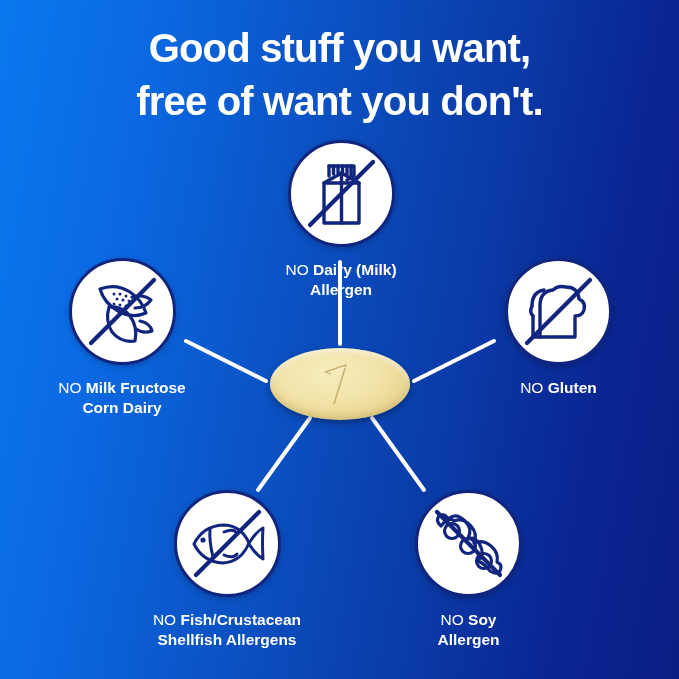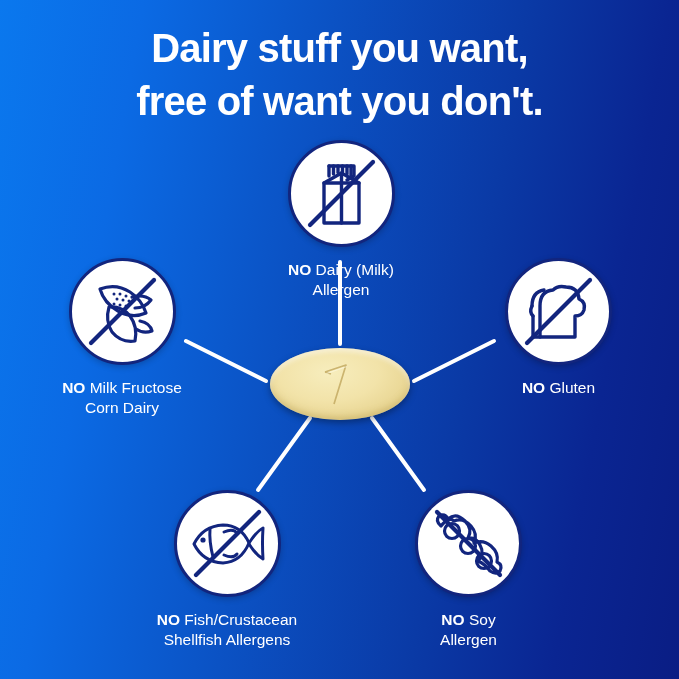--- a/index.html
+++ b/index.html
@@ -65,42 +65,42 @@
   }
   .disc svg { position:absolute; left:0; top:0; }
   .label {
     margin-top:13px;
     text-align:center;
     color:#ffffff;
     font-size:15.5px;
     line-height:1.28;
     white-space:nowrap;
   }
-  .label b { font-weight:700; }
-  .label .rest { font-weight:400; }
+  .label b { font-weight:400; }
+  .label .rest { font-weight:700; }
 
   
   #badge-dairy    { left:235px; top:140px; width:212px; }
   #badge-dairy .disc { margin:0 auto; }
   #badge-corn     { left:15px;  top:258px; width:214px; }
   #badge-corn .disc { margin:0 auto; }
   #badge-gluten   { left:476px; top:258px; width:165px; }
   #badge-gluten .disc { margin:0 auto; }
   #badge-fish     { left:117px; top:490px; width:220px; }
   #badge-fish .disc { margin:0 auto; }
   #badge-soy      { left:404px; top:490px; width:129px; }
   #badge-soy .disc { margin:0 auto; }
 </style>
 </head>
 <body>
 
 <div id="stage">
 
   <div id="headline">
-    <span class="l">Dairy stuff you want,</span>
+    <span class="l">Good stuff you want,</span>
     <span class="l">free of want you don't.</span>
   </div>
 
   <svg id="connectors" viewBox="0 0 679 679" xmlns="http://www.w3.org/2000/svg">
     <g stroke="#ffffff" stroke-width="4" stroke-linecap="round" fill="none">
       <line x1="340" y1="344" x2="340" y2="262"></line>
       <line x1="266" y1="381" x2="186" y2="341"></line>
       <line x1="414" y1="381" x2="494" y2="341"></line>
       <line x1="310" y1="418" x2="258" y2="490"></line>
       <line x1="372" y1="418" x2="424" y2="490"></line>

